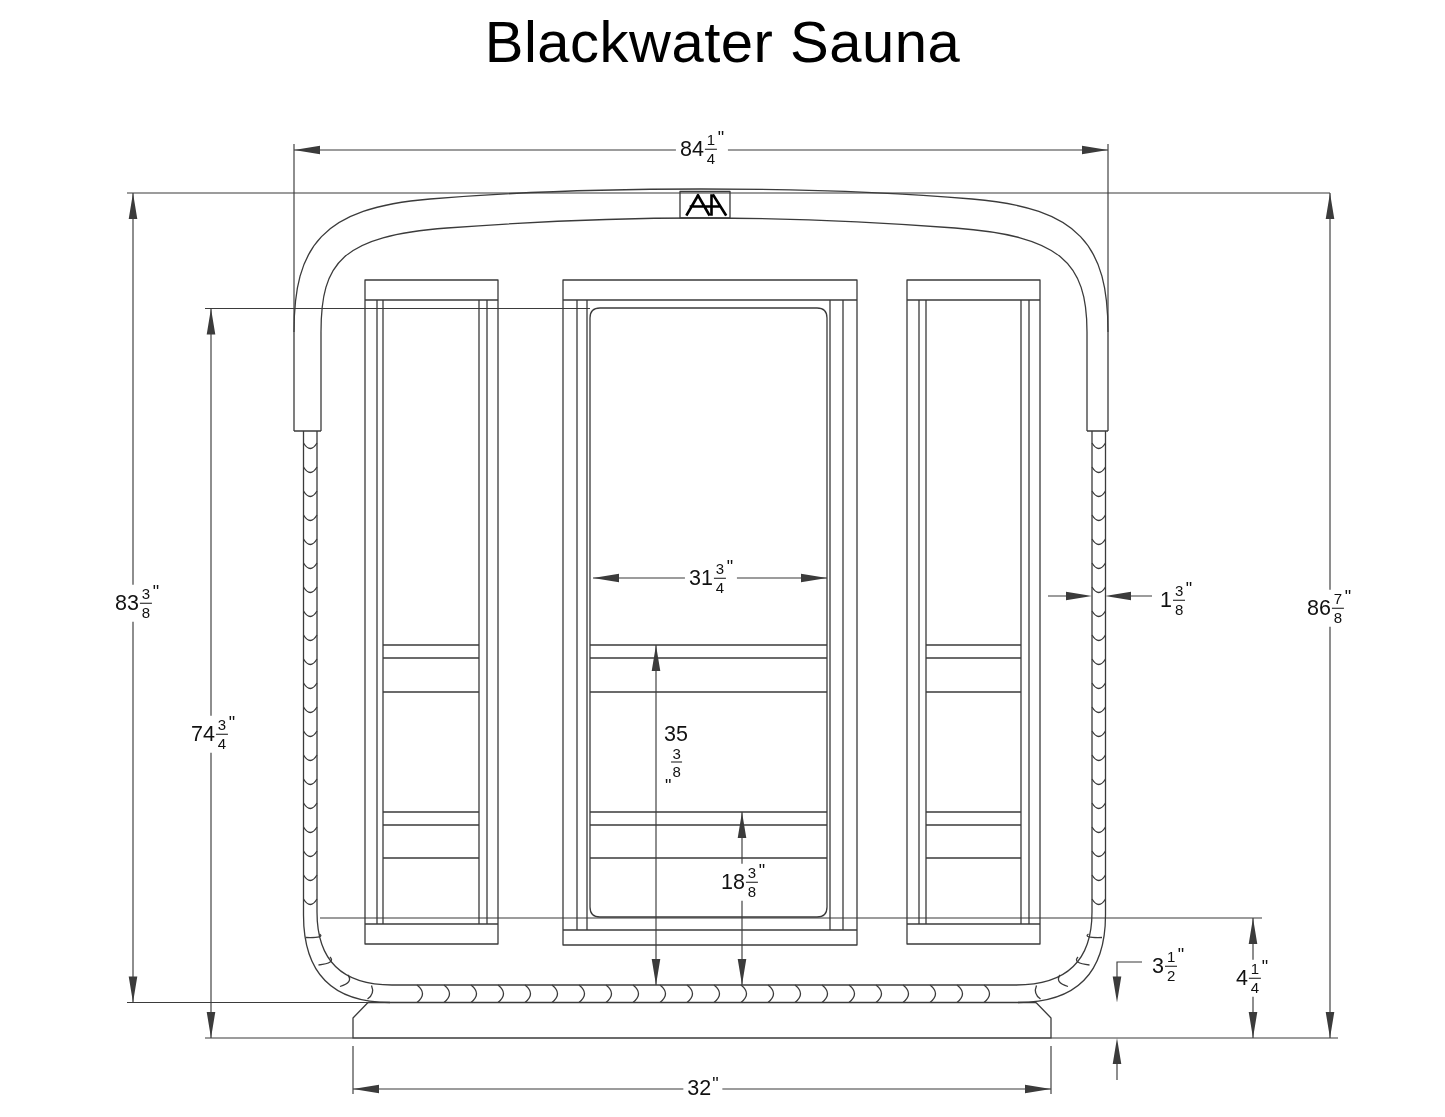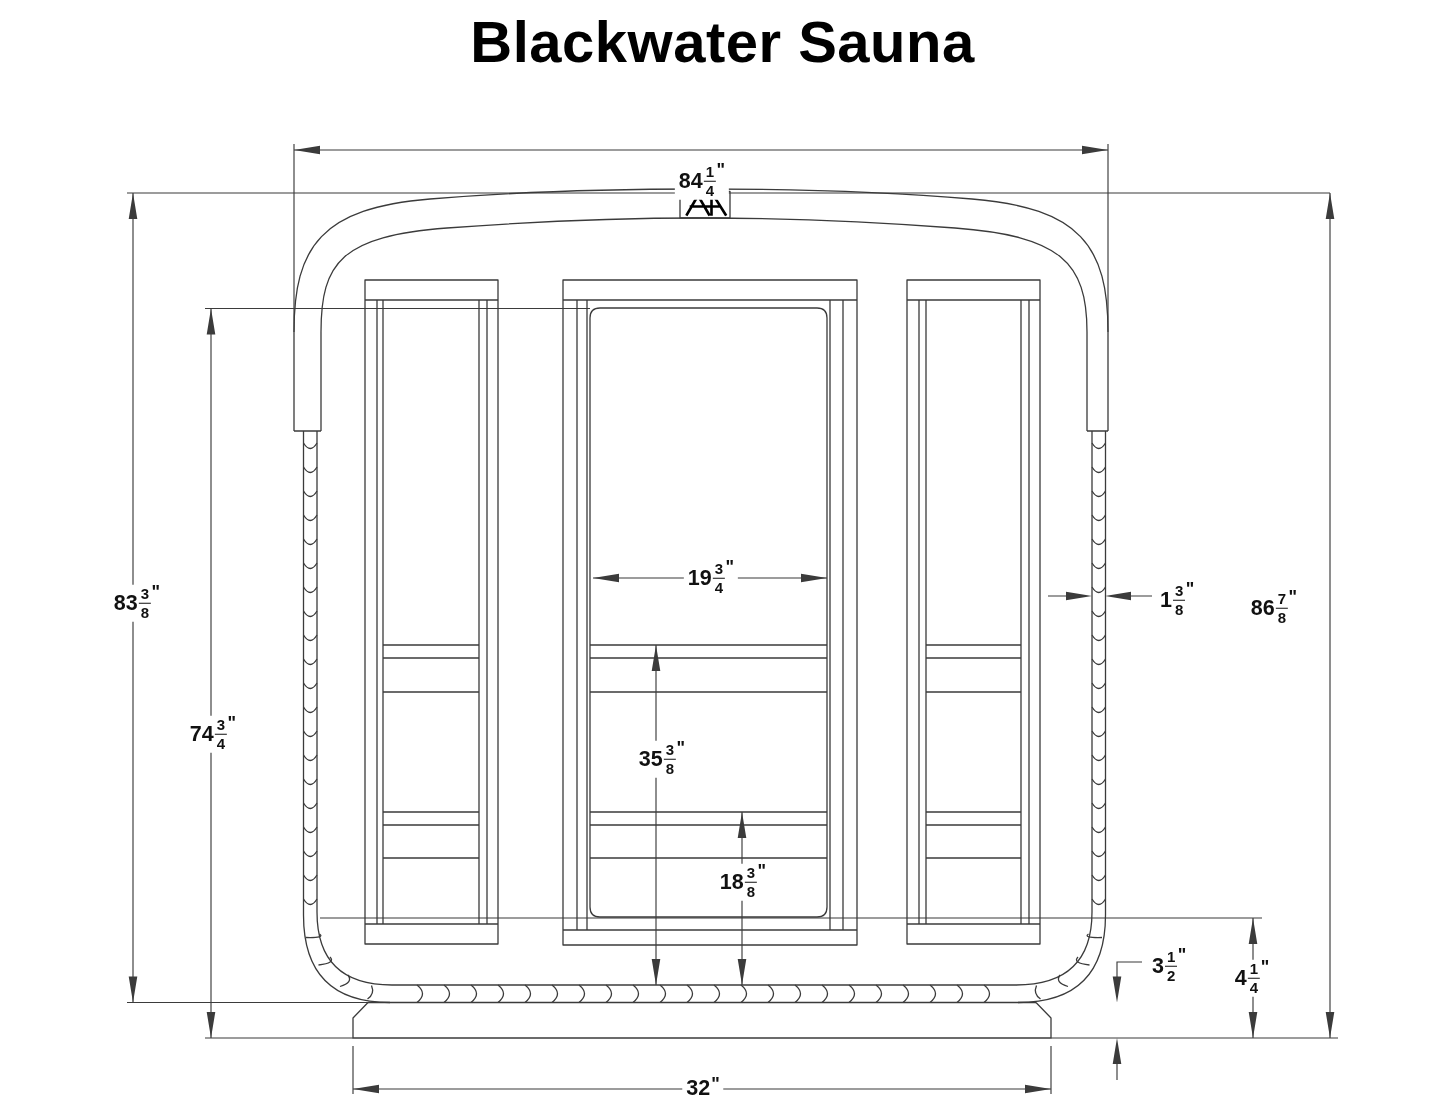--- a/index.html
+++ b/index.html
@@ -1,17 +1,17 @@
 <!DOCTYPE html>
 <html style="--line: #3b3b3b; --bg: #ffffff; --text: #111111;"><head>
 <meta charset="utf-8">
 <style>
   html,body{margin:0;padding:0;background:#fff;}
   .stage{position:relative;width:1362px;height:1117px;background:var(--bg,#fff);overflow:hidden;
-         font-family:"Liberation Sans",sans-serif;font-weight:bold;}
+         font-family:"Liberation Sans",sans-serif;}
   .stage svg{position:absolute;left:0;top:0;}
   .ln{fill:none;stroke:var(--line,#3b3b3b);stroke-width:1.3px;stroke-linecap:butt;stroke-linejoin:round;}
   .dimln{fill:none;stroke:var(--line,#3b3b3b);stroke-width:1.15px;}
   .heads{fill:var(--line,#3b3b3b);stroke:none;}
   .ahglyph{fill:none;stroke:#000;stroke-width:2.6px;stroke-linecap:square;}
   .title{position:absolute;left:0;top:8px;width:1445px;text-align:center;
          font-size:58px;color:#000;letter-spacing:0.5px;}
   .dim{position:absolute;display:flex;align-items:center;background:var(--bg,#fff);
        padding:1px 4px;color:var(--text,#111);font-size:21.5px;line-height:1;
        white-space:nowrap;transform:translate(-50%,-50%);}
@@ -119,21 +119,21 @@
     </g>
 
     <g>
       <path class="ln" d="M368 1002.5 H1036"></path>
       <path class="ln" d="M368 1002.5 L353 1018 V1038 H1051 V1018 L1036 1002.5"></path>
     </g>
   </svg>
 
   <div class="title">Blackwater Sauna</div>
 
-  <div class="dim" style="left:702px;top:149px;margin-top:32px;">
+  <div class="dim" style="left:702px;top:149px;">
     <span class="whole">84</span>
       <span class="frac">
         <span class="num">1</span>
         <span class="den">4</span>
       </span>
       <span class="unit">"</span>
   </div>
 
   <div class="dim" style="left:137px;top:603px;justify-content:space-between;">
     <span class="whole">83</span>
@@ -146,48 +146,48 @@
 
   <div class="dim" style="left:213px;top:734px;align-items:center;">
     <span class="whole">74</span>
       <span class="frac">
         <span class="num">3</span>
         <span class="den">4</span>
       </span>
       <span class="unit">"</span>
   </div>
 
-  <div class="dim" style="left:1274px;top:608px;">
+  <div class="dim" style="left:1329px;top:608px;">
     <span class="whole">86</span>
       <span class="frac">
         <span class="num">7</span>
         <span class="den">8</span>
       </span>
       <span class="unit">"</span>
   </div>
 
   <div class="dim" style="left:711px;top:578px;">
-    <span class="whole">19</span>
+    <span class="whole">31</span>
       <span class="frac">
         <span class="num">3</span>
         <span class="den">4</span>
       </span>
       <span class="unit">"</span>
   </div>
 
   <div class="dim left-anchor" style="left:1156px;top:600px;">
     <span class="whole">1</span>
       <span class="frac">
         <span class="num">3</span>
         <span class="den">8</span>
       </span>
       <span class="unit">"</span>
   </div>
 
-  <div class="dim" style="left:662px;top:759px;">
+  <div class="dim" style="left:676px;top:759px;flex-direction:column;">
     <span class="whole">35</span>
       <span class="frac">
         <span class="num">3</span>
         <span class="den">8</span>
       </span>
       <span class="unit">"</span>
   </div>
 
   <div class="dim" style="left:743px;top:882px;">
     <span class="whole">18</span>

